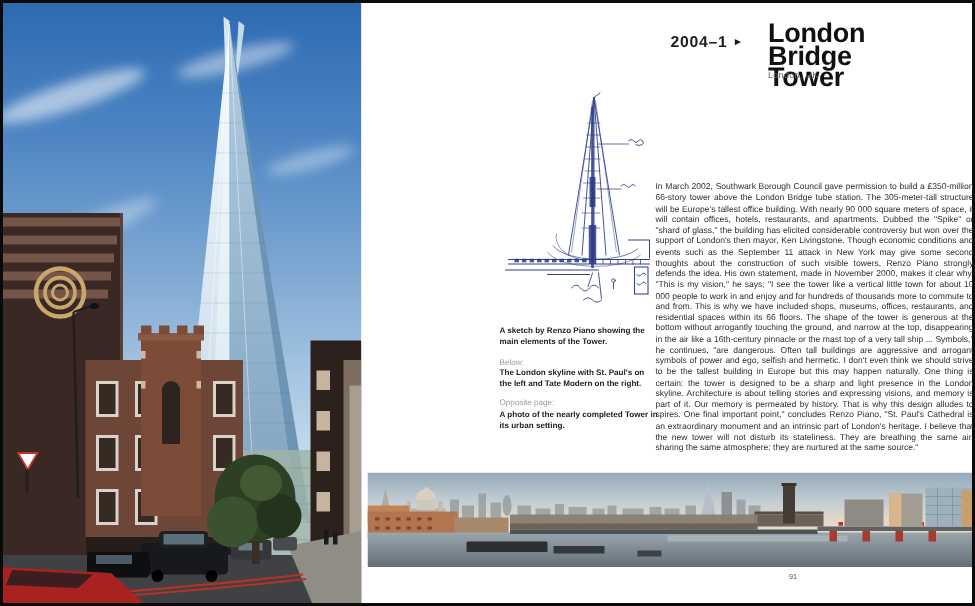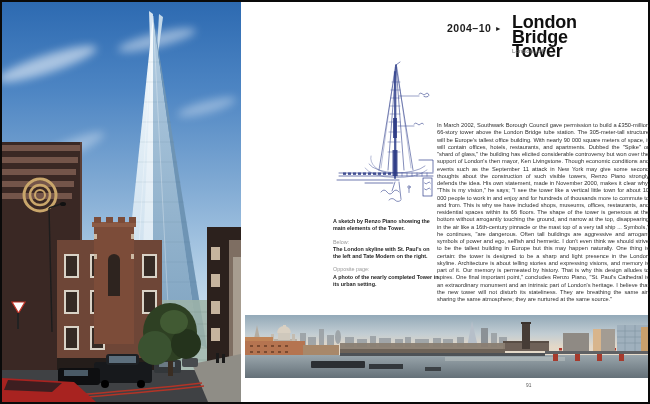--- a/index.html
+++ b/index.html
@@ -209,21 +209,21 @@
         <rect x="214" y="351" width="3" height="10"></rect>
           <rect x="220" y="352" width="3" height="9"></rect>
       </g>
     </svg>
 
     <div class="abs gutter"></div>
 
     <div class="abs page-right">
 
       <div class="abs dates">
-        <span>2004–10</span>
+        <span>2004–1</span>
         <span class="arrow">►</span>
       </div>
       <h1 class="abs title" style="margin:0">London Bridge Tower</h1>
       <div class="abs location">London, UK</div>
 
       <svg class="abs sketch" viewBox="0 0 105 153" aria-hidden="true">
         <g stroke="#31408c" fill="none" stroke-width=".6" stroke-linecap="round">
           <path d="M61,5 L44,110 M61,5 L78,110 M61,5 L53,110 M61,5 L69,110 M61,5 L61,112"></path>
           <path d="M60,7 L46,108 M62,7 L76,108" opacity=".55"></path>
           <path d="M61,5 l4,-3"></path>

